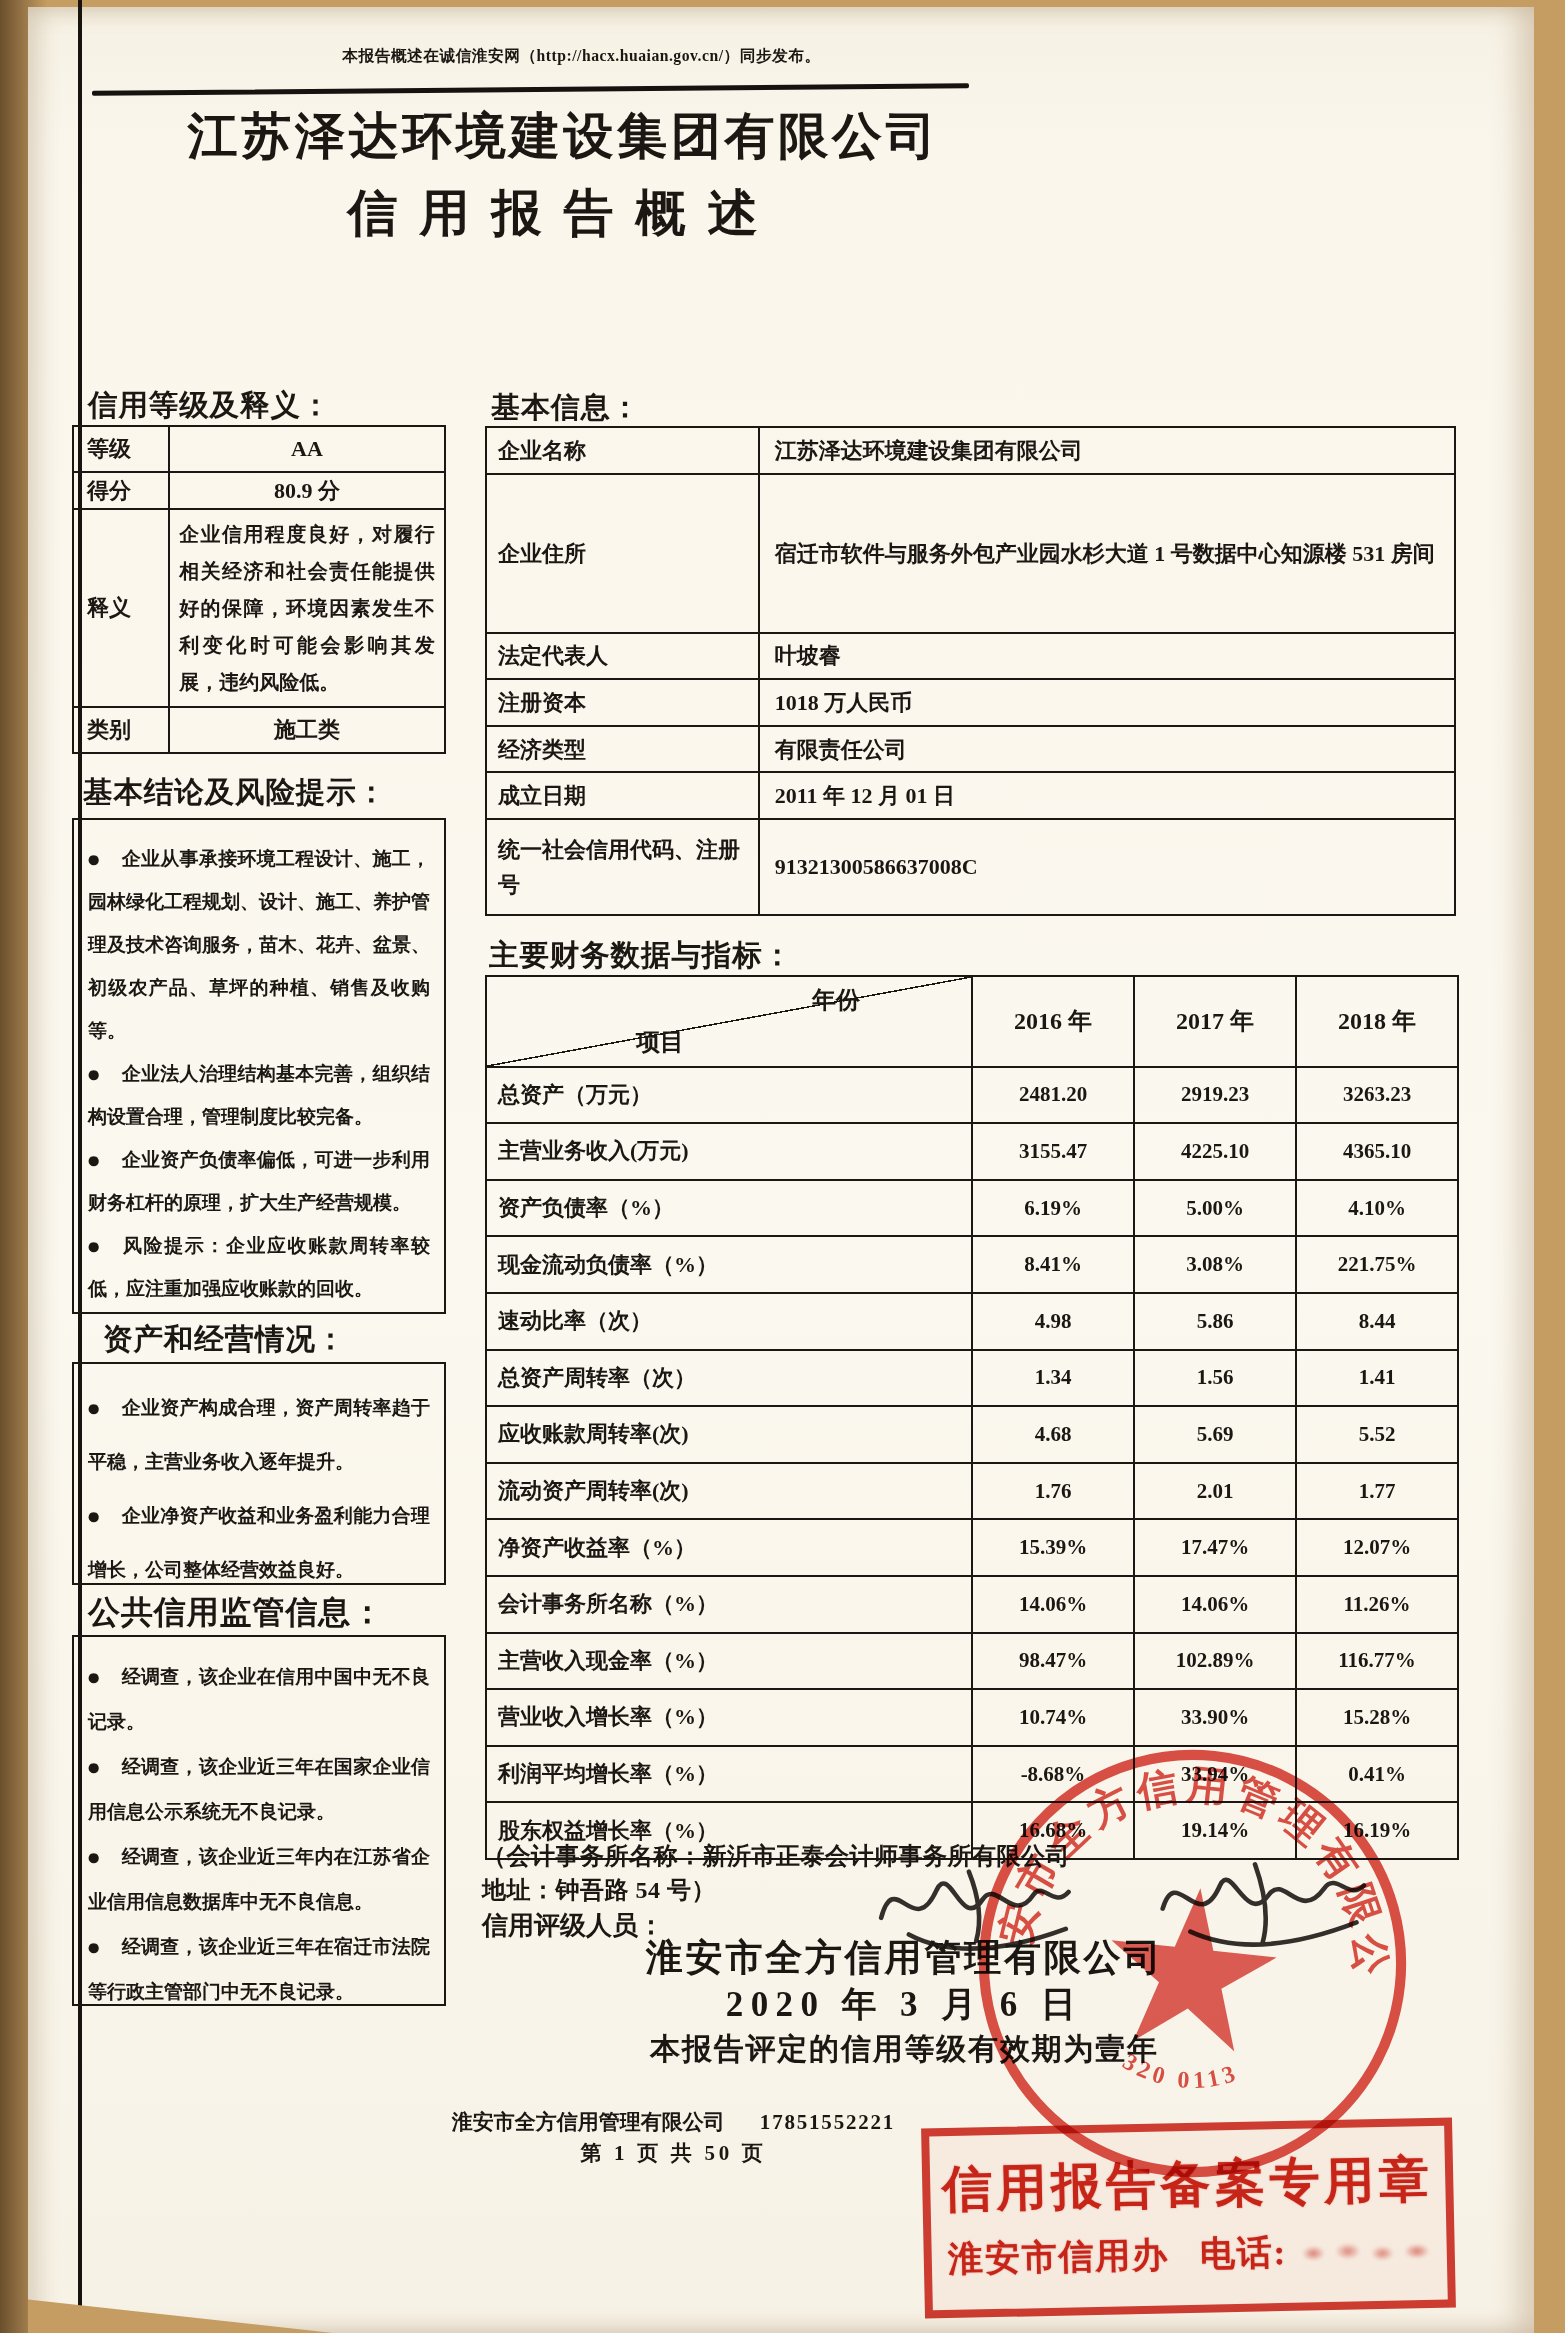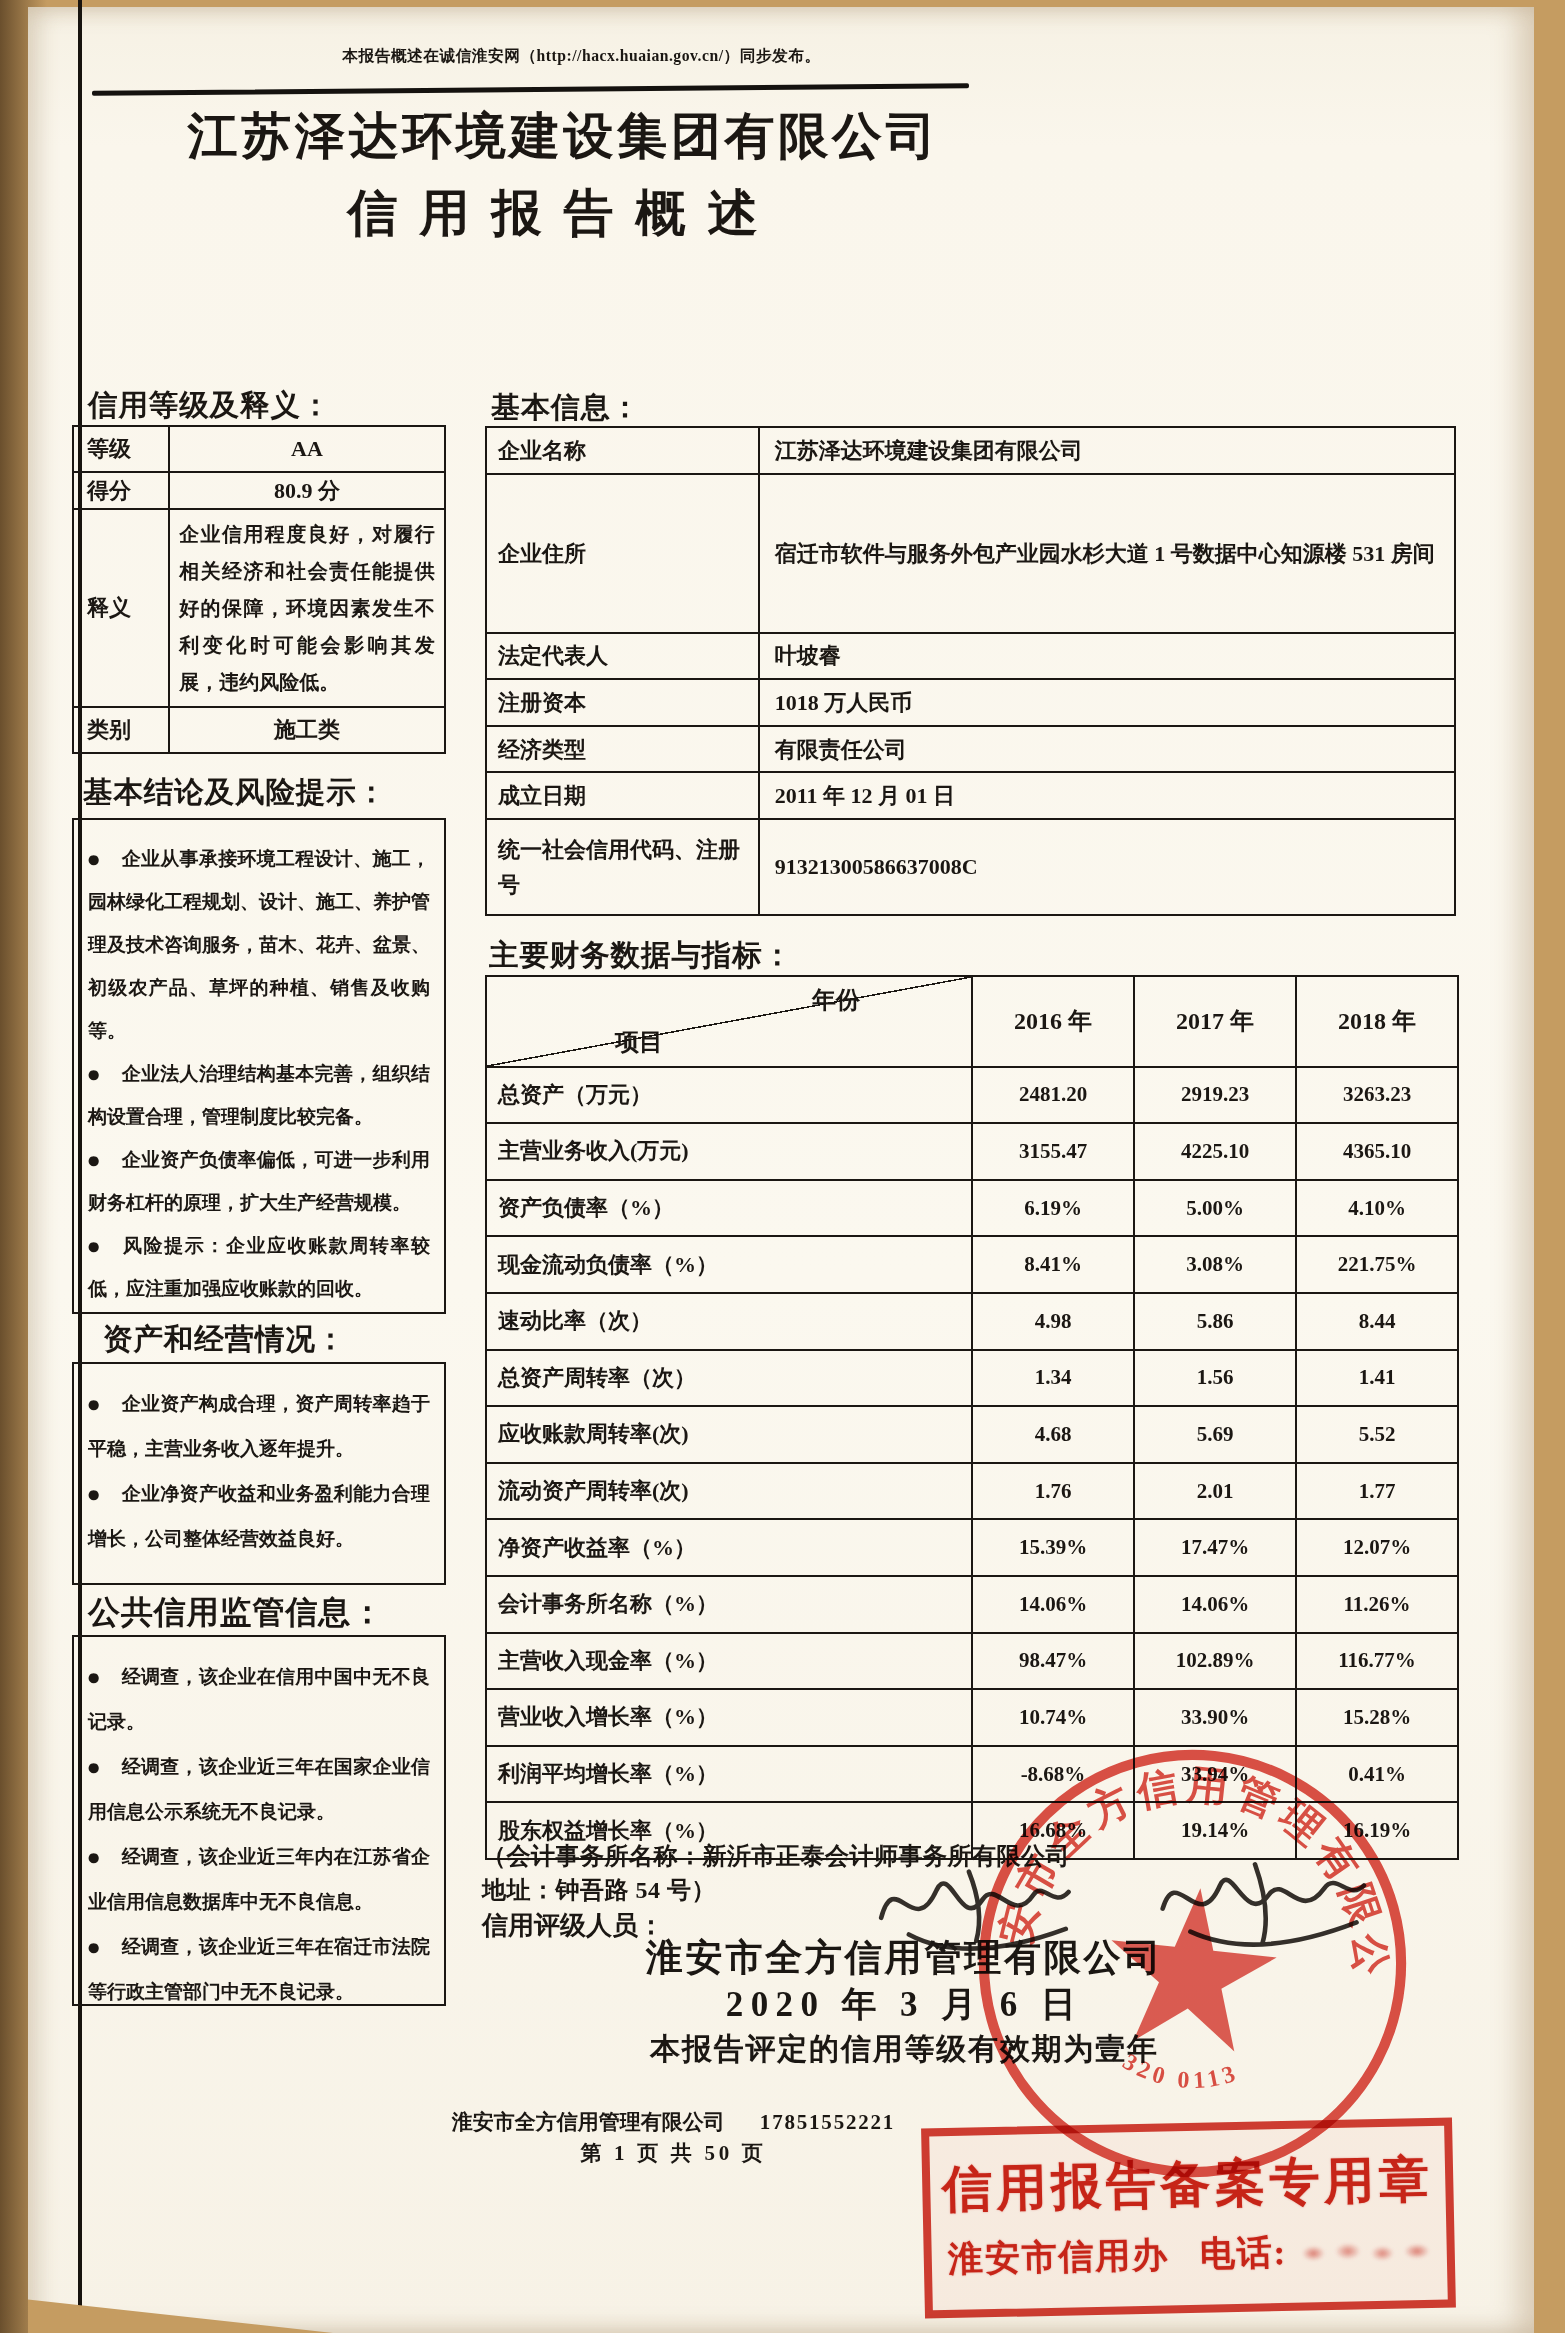--- a/index.html
+++ b/index.html
@@ -56,21 +56,21 @@
 
   .fin{left:485px;top:975px;width:971px;}
   .fin td{font-size:21px;font-weight:bold;text-align:center;padding:1.8px 3.7px;}
   .fin .hrow td{height:85px;font-size:24px;}
   .fin .drow td{height:51px;}
   .fin .lbl{text-align:left;padding-left:11px;font-size:22px;}
   .fin .corner{position:relative;padding:0;}
   .diag{position:absolute;inset:0;
     background:linear-gradient(to bottom right, transparent 49.6%, #1b1713 49.6%, #1b1713 50.45%, transparent 50.45%);}
   .c-top{position:absolute;top:7.4px;right:111px;font-size:24px;font-weight:bold;}
-  .c-bottom{position:absolute;bottom:7.4px;left:128px;font-size:24px;font-weight:bold;margin-top:40px;}
+  .c-bottom{position:absolute;bottom:7.4px;left:149px;font-size:24px;font-weight:bold;margin-top:40px;}
 
   .note{left:482px;width:923px;font-size:24px;font-weight:bold;letter-spacing:0.5px;}
   .rater{left:482px;top:1908px;font-size:26px;font-weight:bold;}
   .issuer{left:489px;top:1933px;width:831px;text-align:center;font-size:37px;font-weight:bold;letter-spacing:2.8px;}
   .issue-date{left:489px;top:1981px;width:831px;text-align:center;font-size:35px;font-weight:bold;letter-spacing:7.4px;}
   .validity{left:489px;top:2029px;width:831px;text-align:center;font-size:30px;font-weight:bold;letter-spacing:1.8px;}
 
   .footer1{left:249px;top:2108px;width:849px;text-align:center;font-size:21px;font-weight:bold;}
   .footer1 .phone{margin-left:35px;letter-spacing:1.8px;}
   .footer2{left:249px;top:2139px;width:849px;text-align:center;font-size:21px;font-weight:bold;letter-spacing:3.7px;}
@@ -139,21 +139,21 @@
 
 <div class="abs h-left" style="left:83px;top:773px;">基本结论及风险提示：</div>
 <div class="abs box" style="top:818px;height:496px;">
   <p><span class="dot">●</span><span>企业从事承接环境工程设计、施工，园林绿化工程规划、设计、施工、养护管理及技术咨询服务，苗木、花卉、盆景、初级农产品、草坪的种植、销售及收购等。</span></p>
   <p><span class="dot">●</span><span>企业法人治理结构基本完善，组织结构设置合理，管理制度比较完备。</span></p>
   <p><span class="dot">●</span><span>企业资产负债率偏低，可进一步利用财务杠杆的原理，扩大生产经营规模。</span></p>
   <p><span class="dot">●</span><span>风险提示：企业应收账款周转率较低，应注重加强应收账款的回收。</span></p>
 </div>
 
 <div class="abs h-left" style="left:103px;top:1320px;">资产和经营情况：</div>
-<div class="abs box" style="top:1362px;height:223px;line-height:45px;">
+<div class="abs box" style="top:1362px;height:223px;line-height:54px;">
   <p><span class="dot">●</span><span>企业资产构成合理，资产周转率趋于平稳，主营业务收入逐年提升。</span></p>
   <p><span class="dot">●</span><span>企业净资产收益和业务盈利能力合理增长，公司整体经营效益良好。</span></p>
 </div>
 
 <div class="abs h-left" style="left:88px;top:1591px;font-size:32px;">公共信用监管信息：</div>
 <div class="abs box" style="top:1635px;height:371px;line-height:45px;">
   <p><span class="dot">●</span><span>经调查，该企业在信用中国中无不良记录。</span></p>
   <p><span class="dot">●</span><span>经调查，该企业近三年在国家企业信用信息公示系统无不良记录。</span></p>
   <p><span class="dot">●</span><span>经调查，该企业近三年内在江苏省企业信用信息数据库中无不良信息。</span></p>
   <p><span class="dot">●</span><span>经调查，该企业近三年在宿迁市法院等行政主管部门中无不良记录。</span></p>

